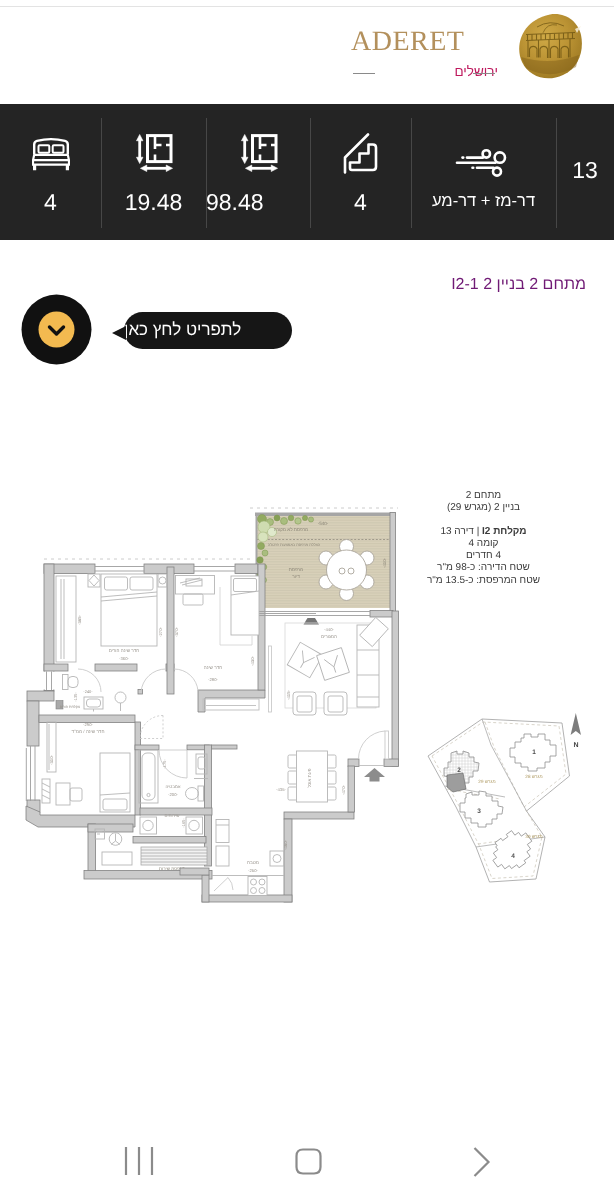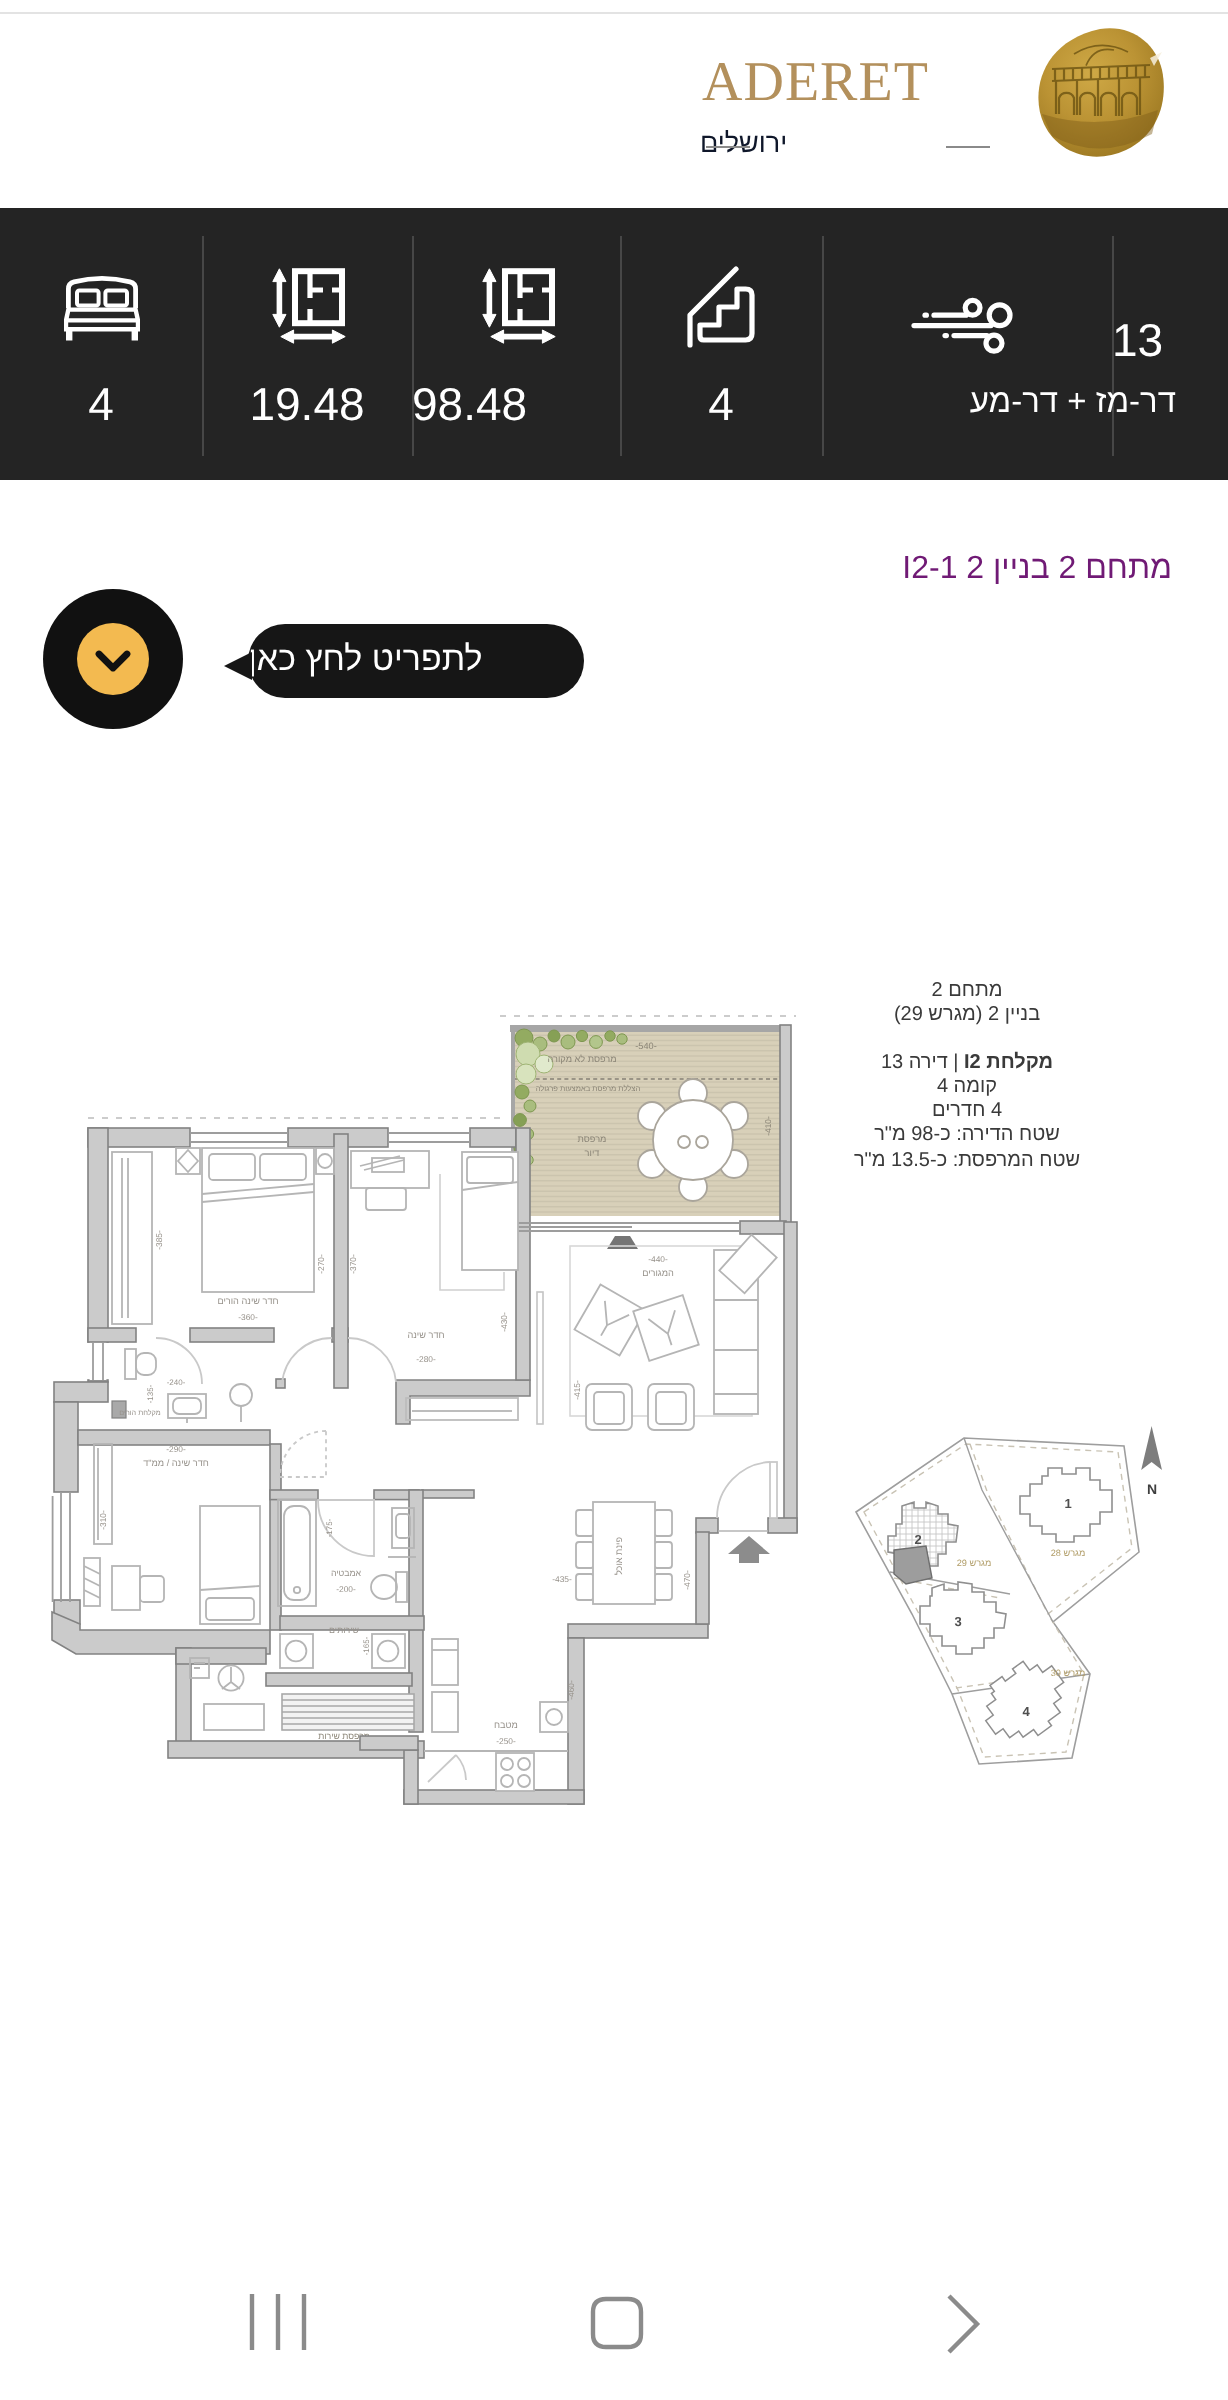--- a/index.html
+++ b/index.html
@@ -9,21 +9,21 @@
   .abs{position:absolute;}
 </style>
 </head>
 <body>
 
 <div class="abs" style="left:0;top:6px;width:614px;height:1px;background:#e3e3e3;"></div>
 
 <div class="abs" style="left:351px;top:25px;width:150px;height:33px;color:#b3905c;
      font-family:'Liberation Serif',serif;font-size:28px;letter-spacing:0.5px;line-height:33px;white-space:nowrap;">ADERET</div>
 
-<div class="abs" style="left:350px;top:64px;width:148px;height:16px;text-align:left;color:#0f172a;font-size:13.5px;line-height:16px;">ירושלים</div>
+<div class="abs" style="left:350px;top:64px;width:148px;height:16px;text-align:right;color:#be185d;font-size:13.5px;line-height:16px;">ירושלים</div>
 
 <div class="abs" style="left:353px;top:73px;width:22px;height:1px;background:#8a8a8a;"></div>
 
 <div class="abs" style="left:473px;top:73px;width:22px;height:1px;background:#8a8a8a;"></div>
 
 <svg class="abs" style="left:517px;top:13px;" width="67" height="69" viewBox="0 0 67 69">
   <defs>
     <radialGradient id="coing" cx="42%" cy="35%" r="75%">
       <stop offset="0%" stop-color="#cfa946"></stop>
       <stop offset="50%" stop-color="#bb9334"></stop>
@@ -120,23 +120,23 @@
     <path d="M12 10.6 L28 10.6"></path>
     <circle cx="31.3" cy="6.9" r="3.7"></circle>
     <path d="M2 15.8 L40.5 15.8"></path>
     <circle cx="44.8" cy="10.6" r="5.2"></circle>
     <path d="M17.5 20.8 L18.2 20.8"></path>
     <path d="M22 20.8 L38.5 20.8"></path>
     <circle cx="42" cy="24.6" r="4"></circle>
   </g>
 </svg>
 
-<div class="abs" style="left:411px;top:192px;width:145px;text-align:right;color:#fff;font-size:16.5px;margin-left:32px;" dir="rtl">דר-מז + דר-מע</div>
-
-<div class="abs" style="left:556px;top:157px;width:58px;text-align:left;color:#fff;font-size:23px;">13</div>
+<div class="abs" style="left:411px;top:192px;width:145px;text-align:center;color:#fff;font-size:16.5px;" dir="rtl">דר-מז + דר-מע</div>
+
+<div class="abs" style="left:556px;top:157px;width:58px;text-align:center;color:#fff;font-size:23px;">13</div>
 
 <div class="abs" style="left:280px;top:276px;width:306px;text-align:right;color:#701a75;font-size:16px;" dir="rtl">מתחם 2 בניין I2-1 2</div>
 
 <svg class="abs" style="left:21px;top:294px;" width="71" height="71" viewBox="0 0 71 71">
   <circle cx="35.5" cy="35.5" r="35" fill="#111111"></circle>
   <circle cx="35.5" cy="35.5" r="18" fill="#f3ba50"></circle>
   <path d="M28.5 33 L35.5 40 L42.5 33" fill="none" stroke="#111" stroke-width="3.4" stroke-linecap="round" stroke-linejoin="round"></path>
 </svg>
 
 <div class="abs" style="left:124px;top:312px;width:168px;height:37px;background:#161616;border-radius:18.5px;

